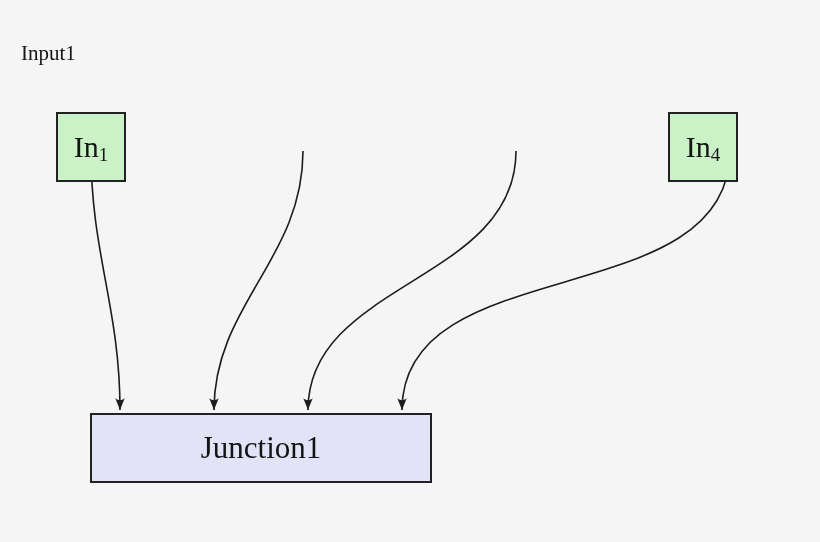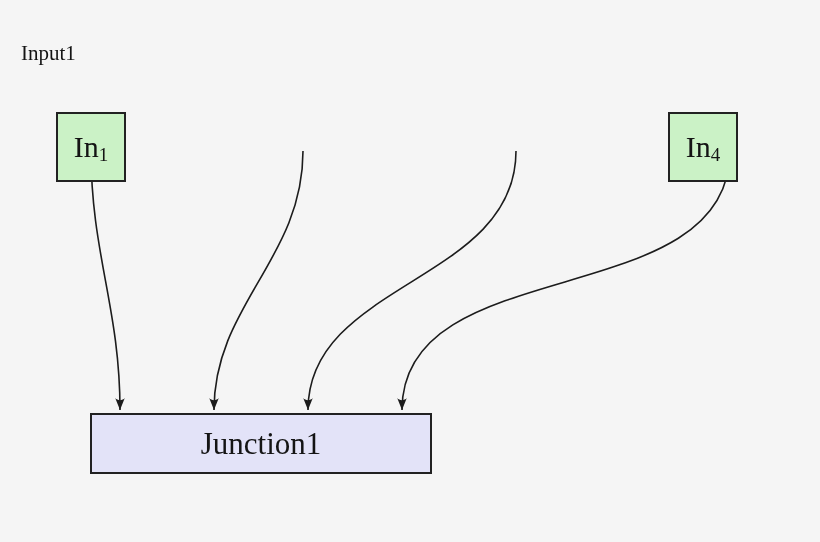--- a/index.html
+++ b/index.html
@@ -57,21 +57,21 @@
   .node-box sub {
     font-size: 19px;
     line-height: 0;
     vertical-align: -0.22em;
   }
   .junction-box {
     position: absolute;
     left: 90px;
     top: 413px;
     width: 342px;
-    height: 61px;
+    height: 70px;
     box-sizing: border-box;
     background: var(--junction-fill, #e3e3f8);
     border: 2px solid var(--junction-border, #222222);
     display: flex;
     align-items: center;
     justify-content: center;
     font-size: 31px;
     text-align: right;
   }
 </style>

